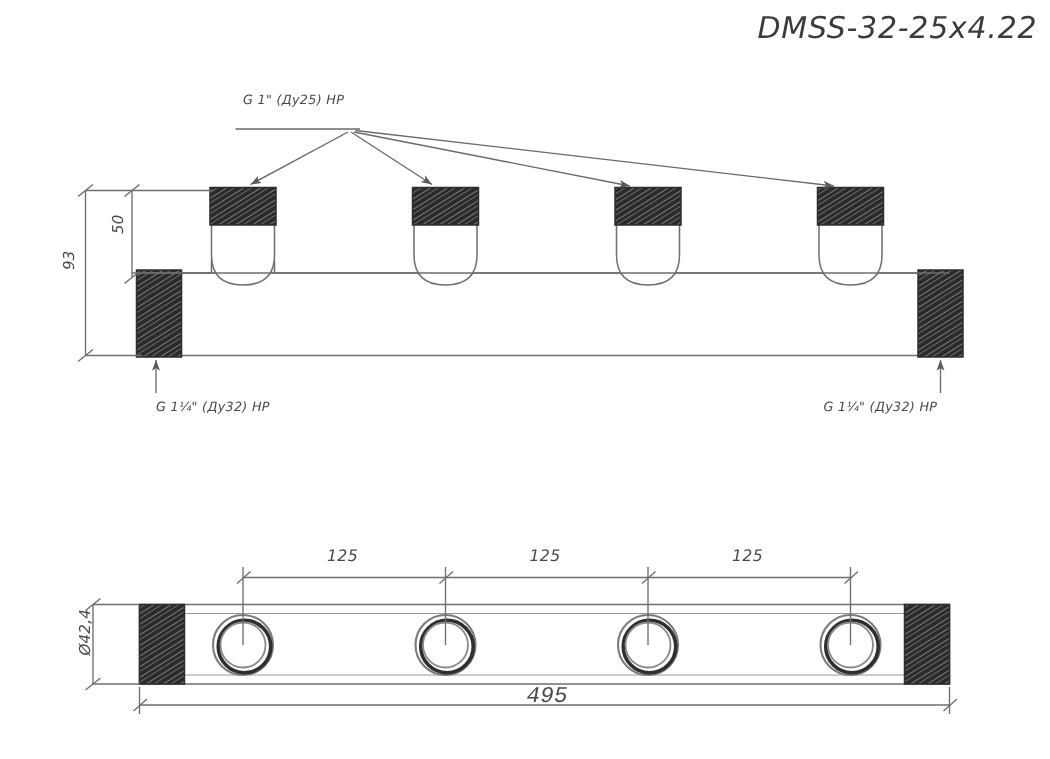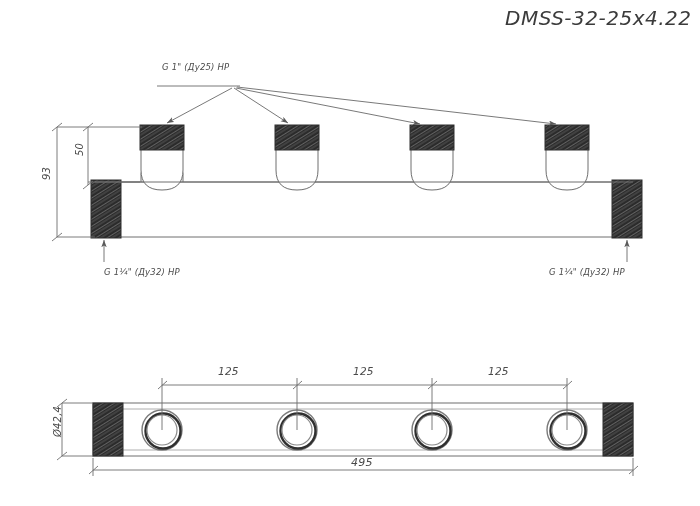--- a/index.html
+++ b/index.html
@@ -12,21 +12,21 @@
          letter-spacing:.5px;font-weight:500;}
   #lbl-branch{left:162px;top:62px;font-size:8.5px;}
   #lbl-end-left{left:104px;top:267px;font-size:8.5px;}
   #lbl-end-right{left:549px;top:267px;font-size:8.5px;}
   #dim-93{left:40px;top:168px;font-size:10px;transform:rotate(-90deg);transform-origin:center;}
   #dim-50{left:73px;top:144px;font-size:10px;transform:rotate(-90deg);transform-origin:center;}
   #dim-dia{left:42px;top:416px;font-size:10px;transform:rotate(-90deg);transform-origin:center;}
   #dim-a{left:218px;top:365px;font-size:10.5px;}
   #dim-b{left:353px;top:365px;font-size:10.5px;}
   #dim-c{left:488px;top:365px;font-size:10.5px;}
-  #dim-total{left:351px;top:456px;font-size:11px;}
+  #dim-total{left:351px;top:456px;font-size:15px;font-family:Liberation Mono, monospace;}
 </style>
 </head>
 <body>
 
 <svg id="drawing" viewBox="0 0 700 506">
   <defs>
     <pattern id="thr" width="6" height="6" patternUnits="userSpaceOnUse" patternTransform="rotate(58)">
       <rect width="6" height="6" fill="#2b2b2b"></rect>
       <line x1="0" y1="0" x2="0" y2="6" stroke="#8f8f8f" stroke-width="1.1"></line>
       <line x1="3" y1="0" x2="3" y2="6" stroke="#6a6a6a" stroke-width=".7"></line>

